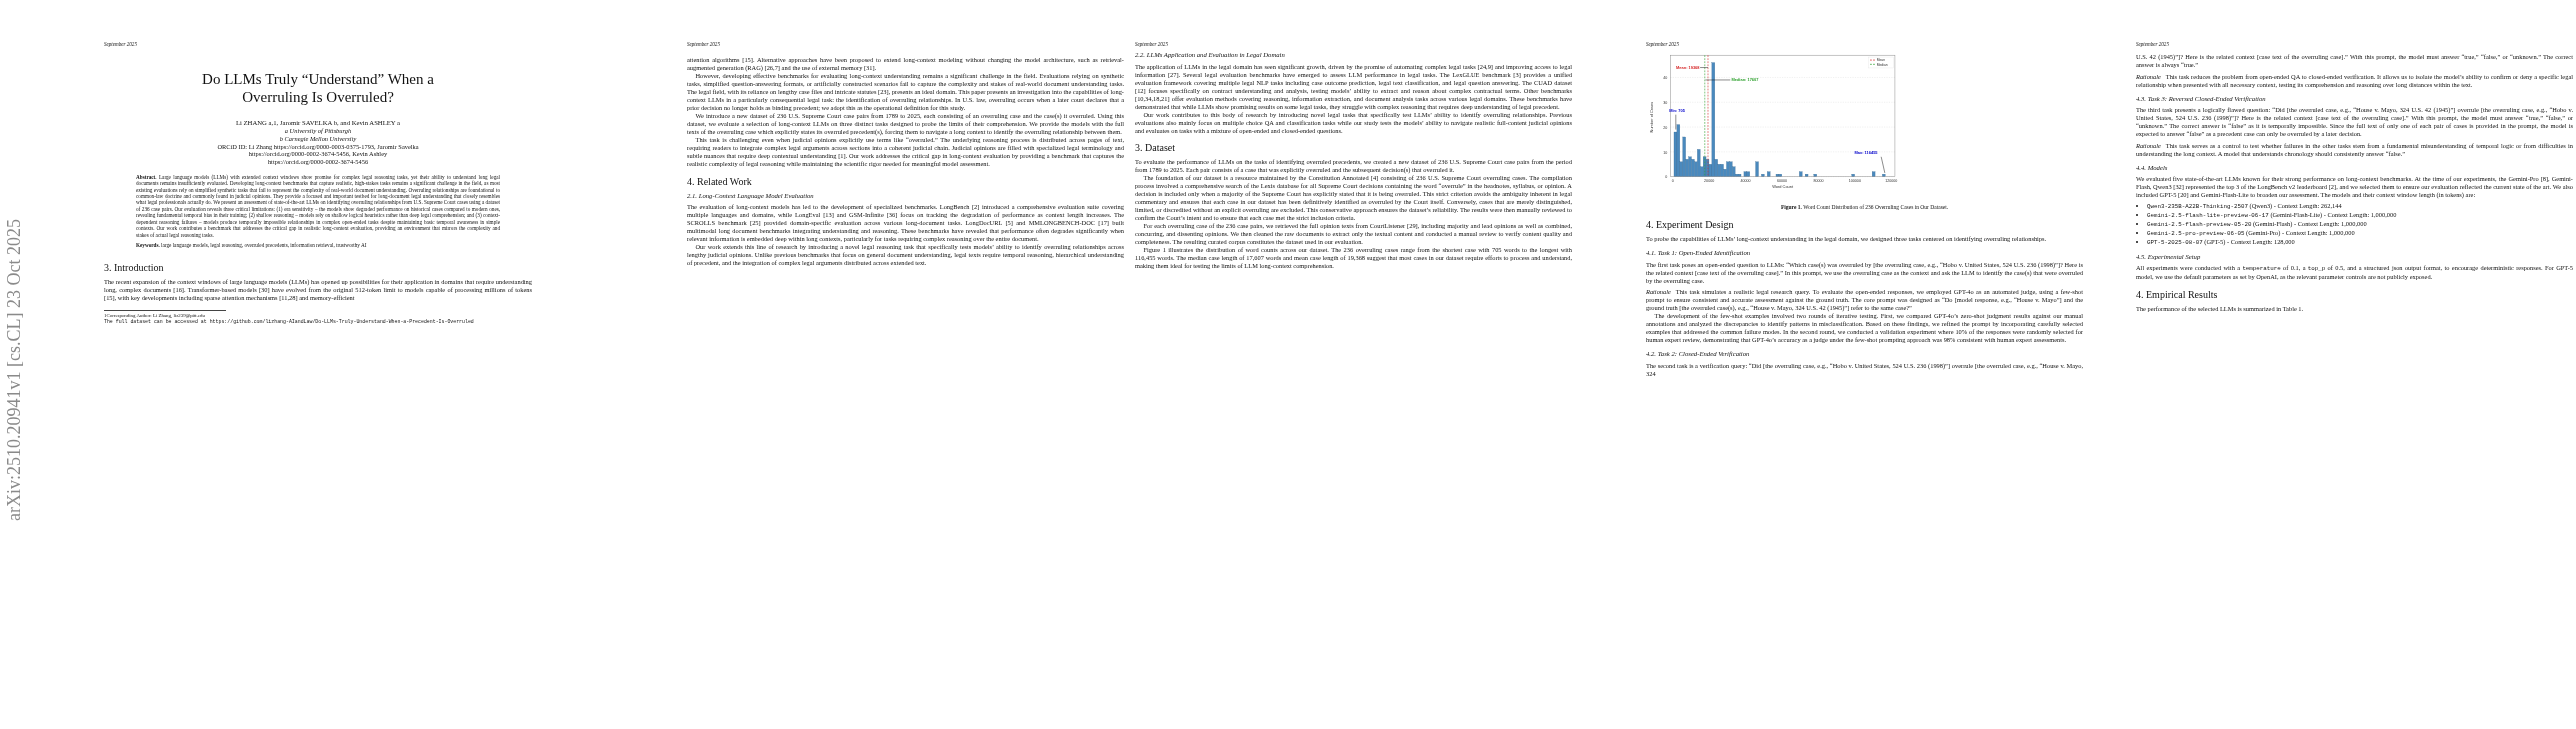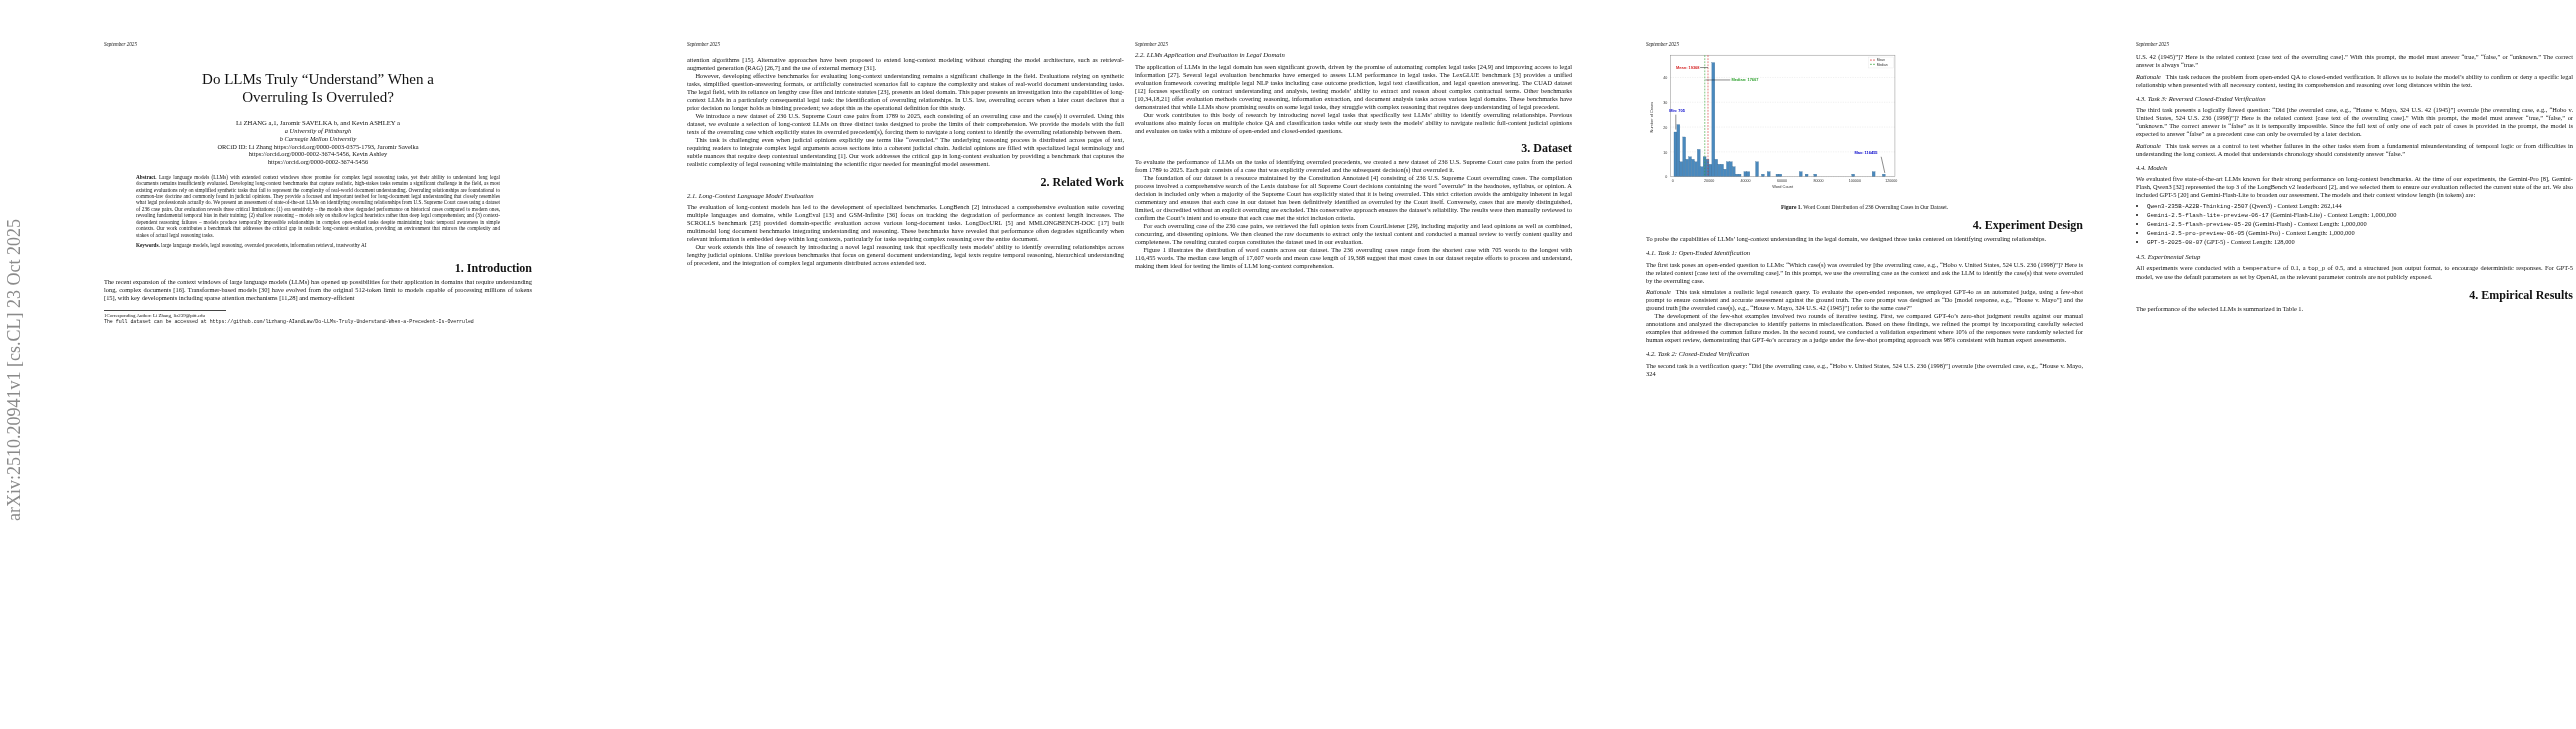--- a/index.html
+++ b/index.html
@@ -11,21 +11,21 @@
   .page p.indent { text-indent:8.5px; }
   .runhead { position:absolute; top:40px; font-style:italic; font-size:5.1px; }
   .content { position:absolute; top:53px; left:0; width:100%; }
   h1.title { font-weight:normal; font-size:15px; line-height:18px; text-align:center; margin:19.4px 0 13.4px; }
   .authors { text-align:center; font-size:6.7px; line-height:8px; }
   .affil { text-align:center; font-style:italic; font-size:6.4px; line-height:7.6px; }
   .orcid { text-align:center; font-size:6.4px; line-height:7.6px; }
   .abstract { margin:8.5px 32px 0; font-size:5.2px; line-height:6.4px; }
   .abstract b { font-weight:bold; }
   .keywords { margin:3.6px 32px 0; font-size:5.2px; line-height:6.4px; }
-  h2 { font-size:12px; font-weight:bold; margin:9.7px 0 6px; text-align:right; }
+  h2 { font-size:10px; font-weight:normal; margin:9.7px 0 6px; text-align:left; }
   h3 { font-size:6.7px; font-style:italic; font-weight:normal; margin:6px 0 3.6px; text-align:left; }
   .footnote { margin-top:6px; border-top:0.6px solid #444; width:122px; padding-top:1.8px; font-size:4.9px; line-height:6px; width:100%; }
   .footnote .rule { width:122px; border-top:0.6px solid #444; margin-bottom:1.8px; }
   .mono { font-family:"Liberation Mono", monospace; font-size:5.8px; }
   ul.models { margin:2.4px 0 4.9px 11px; padding:0; list-style:disc; text-align:left; }
   ul.models li { margin:0; }
   .figure { position:relative; width:100%; height:194px; }
   .figcap { text-align:center; font-size:5.5px; margin-top:2.4px; }
   .figcap b { font-weight:bold; }
   .rationale-label { font-style:italic; margin-right:4.9px; }
@@ -51,38 +51,38 @@
     <div class="orcid">https://orcid.org/0000-0002-3674-5456, Kevin Ashley</div>
     <div class="orcid">https://orcid.org/0000-0002-3674-5456</div>
     <div class="abstract">
       <b>Abstract.</b>
       <span>Large language models (LLMs) with extended context windows show promise for complex legal reasoning tasks, yet their ability to understand long legal documents remains insufficiently evaluated. Developing long-context benchmarks that capture realistic, high-stakes tasks remains a significant challenge in the field, as most existing evaluations rely on simplified synthetic tasks that fail to represent the complexity of real-world document understanding. Overruling relationships are foundational to common-law doctrine and commonly found in judicial opinions. They provide a focused and important testbed for long-document legal understanding that closely resembles what legal professionals actually do. We present an assessment of state-of-the-art LLMs on identifying overruling relationships from U.S. Supreme Court cases using a dataset of 236 case pairs. Our evaluation reveals three critical limitations: (1) era sensitivity – the models show degraded performance on historical cases compared to modern ones, revealing fundamental temporal bias in their training; (2) shallow reasoning – models rely on shallow logical heuristics rather than deep legal comprehension; and (3) context-dependent reasoning failures – models produce temporally impossible relationships in complex open-ended tasks despite maintaining basic temporal awareness in simple contexts. Our work contributes a benchmark that addresses the critical gap in realistic long-context evaluation, providing an environment that mirrors the complexity and stakes of actual legal reasoning tasks.</span>
     </div>
     <div class="keywords">
       <b>Keywords.</b>
       <span>large language models, legal reasoning, overruled precedents, information retrieval, trustworthy AI</span>
     </div>
-    <h2 style="margin-top:16px">1.  Introduction</h2>
+    <h2 style="margin-top:16px">3.  Introduction</h2>
     <p>The recent expansion of the context windows of large language models (LLMs) has opened up possibilities for their application in domains that require understanding long, complex documents [16]. Transformer-based models [30] have evolved from the original 512-token limit to models capable of processing millions of tokens [15], with key developments including sparse attention mechanisms [11,28] and memory-efficient</p>
     <div class="footnote" style="border-top:none">
       <div class="rule"></div>
       <div>1Corresponding Author: Li Zhang, liz239@pitt.edu</div>
       <div class="mono" style="font-size:4.9px">The full dataset can be accessed at https://github.com/lizhang-AIandLaw/Do-LLMs-Truly-Understand-When-a-Precedent-Is-Overruled</div>
     </div>
   </div>
 </div>
 
 <div class="page" style="left:687px;">
   <div class="runhead" style="left:0">September 2025</div>
   <div class="content" style="top:56px">
     <p>attention algorithms [15]. Alternative approaches have been proposed to extend long-context modeling without changing the model architecture, such as retrieval-augmented generation (RAG) [26,7] and the use of external memory [31].</p>
     <p class="indent">However, developing effective benchmarks for evaluating long-context understanding remains a significant challenge in the field. Evaluations relying on synthetic tasks, simplified question-answering formats, or artificially constructed scenarios fail to capture the complexity and stakes of real-world document understanding tasks. The legal field, with its reliance on lengthy case files and intricate statutes [23], presents an ideal domain. This paper presents an investigation into the capabilities of long-context LLMs in a particularly consequential legal task: the identification of overruling relationships. In U.S. law, overruling occurs when a later court declares that a prior decision no longer holds as binding precedent; we adopt this as the operational definition for this study.</p>
     <p class="indent">We introduce a new dataset of 236 U.S. Supreme Court case pairs from 1789 to 2025, each consisting of an overruling case and the case(s) it overruled. Using this dataset, we evaluate a selection of long-context LLMs on three distinct tasks designed to probe the limits of their comprehension. We provide the models with the full texts of the overruling case which explicitly states its overruled precedent(s), forcing them to navigate a long context to identify the overruling relationship between them.</p>
     <p class="indent">This task is challenging even when judicial opinions explicitly use terms like “overruled.” The underlying reasoning process is distributed across pages of text, requiring readers to integrate complex legal arguments across sections into a coherent judicial chain. Judicial opinions are filled with specialized legal terminology and subtle nuances that require deep contextual understanding [1]. Our work addresses the critical gap in long-context evaluation by providing a benchmark that captures the realistic complexity of legal reasoning while maintaining the scientific rigor needed for meaningful model assessment.</p>
-    <h2>2.  Related Work</h2>
+    <h2>4.  Related Work</h2>
     <h3>2.1.  Long-Context Language Model Evaluation</h3>
     <p>The evaluation of long-context models has led to the development of specialized benchmarks. LongBench [2] introduced a comprehensive evaluation suite covering multiple languages and domains, while LongEval [13] and GSM-Infinite [36] focus on tracking the degradation of performance as context length increases. The SCROLLS benchmark [25] provided domain-specific evaluation across various long-document tasks. LongDocURL [5] and MMLONGBENCH-DOC [17] built multimodal long document benchmarks integrating understanding and reasoning. These benchmarks have revealed that performance often degrades significantly when relevant information is embedded deep within long contexts, particularly for tasks requiring complex reasoning over the entire document.</p>
     <p class="indent">Our work extends this line of research by introducing a novel legal reasoning task that specifically tests models’ ability to identify overruling relationships across lengthy judicial opinions. Unlike previous benchmarks that focus on general document understanding, legal texts require temporal reasoning, hierarchical understanding of precedent, and the integration of complex legal arguments distributed across extended text.</p>
   </div>
 </div>
 
 <div class="page" style="left:1135px;">
   <div class="runhead" style="left:0">September 2025</div>
   <div class="content" style="top:51px">
     <h3 style="margin-top:0">2.2.  LLMs Application and Evaluation in Legal Domain</h3>

